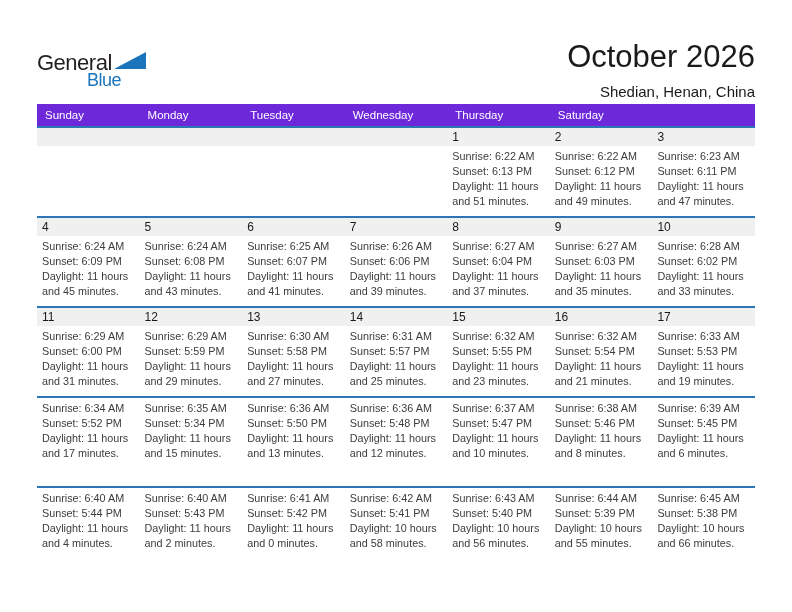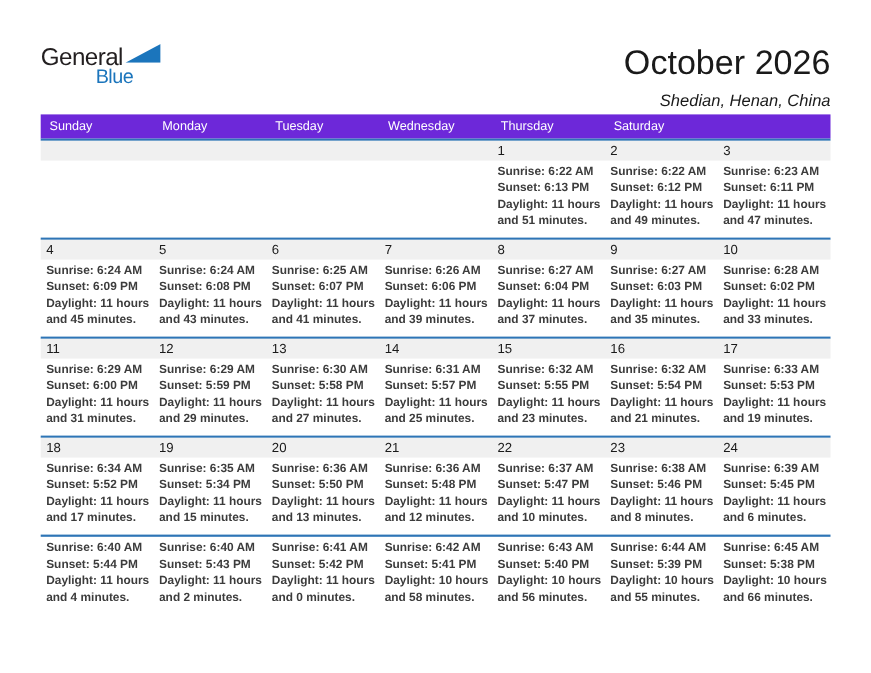--- a/index.html
+++ b/index.html
@@ -1,43 +1,43 @@
 <!DOCTYPE html>
 <html><head>
 <meta charset="utf-8">
 <style>
   * { margin:0; padding:0; box-sizing:border-box; }
   html,body { width:792px; height:612px; background:#ffffff;
               font-family:"Liberation Sans", sans-serif; }
   .page { position:relative; width:792px; height:612px; overflow:hidden; }
 
   
-  .logo { position:absolute; left:37px; top:40px; }
+  .logo { position:absolute; left:37px; top:52px; }
   .logo-line1 { display:flex; align-items:flex-end; }
   .logo-general { font-size:22px; color:#231f20; letter-spacing:-0.5px; line-height:1; }
   .logo-tri { margin-left:2px; margin-bottom:1px; }
   .logo-blue { font-size:18px; color:#1b75bc; letter-spacing:-0.5px; line-height:1;
                margin-left:50px; margin-top:-3px; }
 
   .titleblock { position:absolute; right:37px; top:38px; text-align:right; }
   .cal-title { font-size:31px; color:#1a1a1a; line-height:1.25; }
-  .cal-subtitle { font-size:15px; color:#1a1a1a; margin-top:6px;font-style:italic; }
+  .cal-subtitle { font-size:15px; color:#1a1a1a; margin-top:6px; }
 
   
   .calendar { position:absolute; left:37px; right:37px; top:104px; }
   .weekday-row { display:grid; grid-template-columns:repeat(7,1fr);
                  background:#6d28d9; height:22px; }
   .wd { color:#ffffff; font-size:11.5px; line-height:22px; padding-left:8px;
         overflow:hidden; white-space:nowrap; }
 
   .week { border-top:2px solid #2e75b6; height:90px; }
   .band { display:grid; grid-template-columns:repeat(7,1fr);
           background:#f0f0f0; height:18px; }
   .num { font-size:12px; color:#1a1a1a; line-height:18px; padding-left:5px; }
-  .wbody { display:grid; grid-template-columns:repeat(7,1fr); height:70px;font-weight:bold; }
+  .wbody { display:grid; grid-template-columns:repeat(7,1fr); height:70px; }
   .cell { padding:3px 2px 0 5px; }
   .line { font-size:10.8px; line-height:15px; color:#3c3c3c; white-space:nowrap;
           overflow:hidden; }
 </style>
 </head>
 <body>
 
 <div class="page">
 
   <div class="logo">
@@ -206,29 +206,20 @@
             </div>
             <div class="cell">
               <div class="line">Sunrise: 6:33 AM</div>
               <div class="line">Sunset: 5:53 PM</div>
               <div class="line">Daylight: 11 hours</div>
               <div class="line">and 19 minutes.</div>
             </div>
           </div>
         </div>
         <div class="week">
-          <div class="band">
-            <div class="num">18</div>
-            <div class="num">19</div>
-            <div class="num">20</div>
-            <div class="num">21</div>
-            <div class="num">22</div>
-            <div class="num">23</div>
-            <div class="num">24</div>
-          </div>
           <div class="wbody">
             <div class="cell">
               <div class="line">Sunrise: 6:34 AM</div>
               <div class="line">Sunset: 5:52 PM</div>
               <div class="line">Daylight: 11 hours</div>
               <div class="line">and 17 minutes.</div>
             </div>
             <div class="cell">
               <div class="line">Sunrise: 6:35 AM</div>
               <div class="line">Sunset: 5:34 PM</div>

